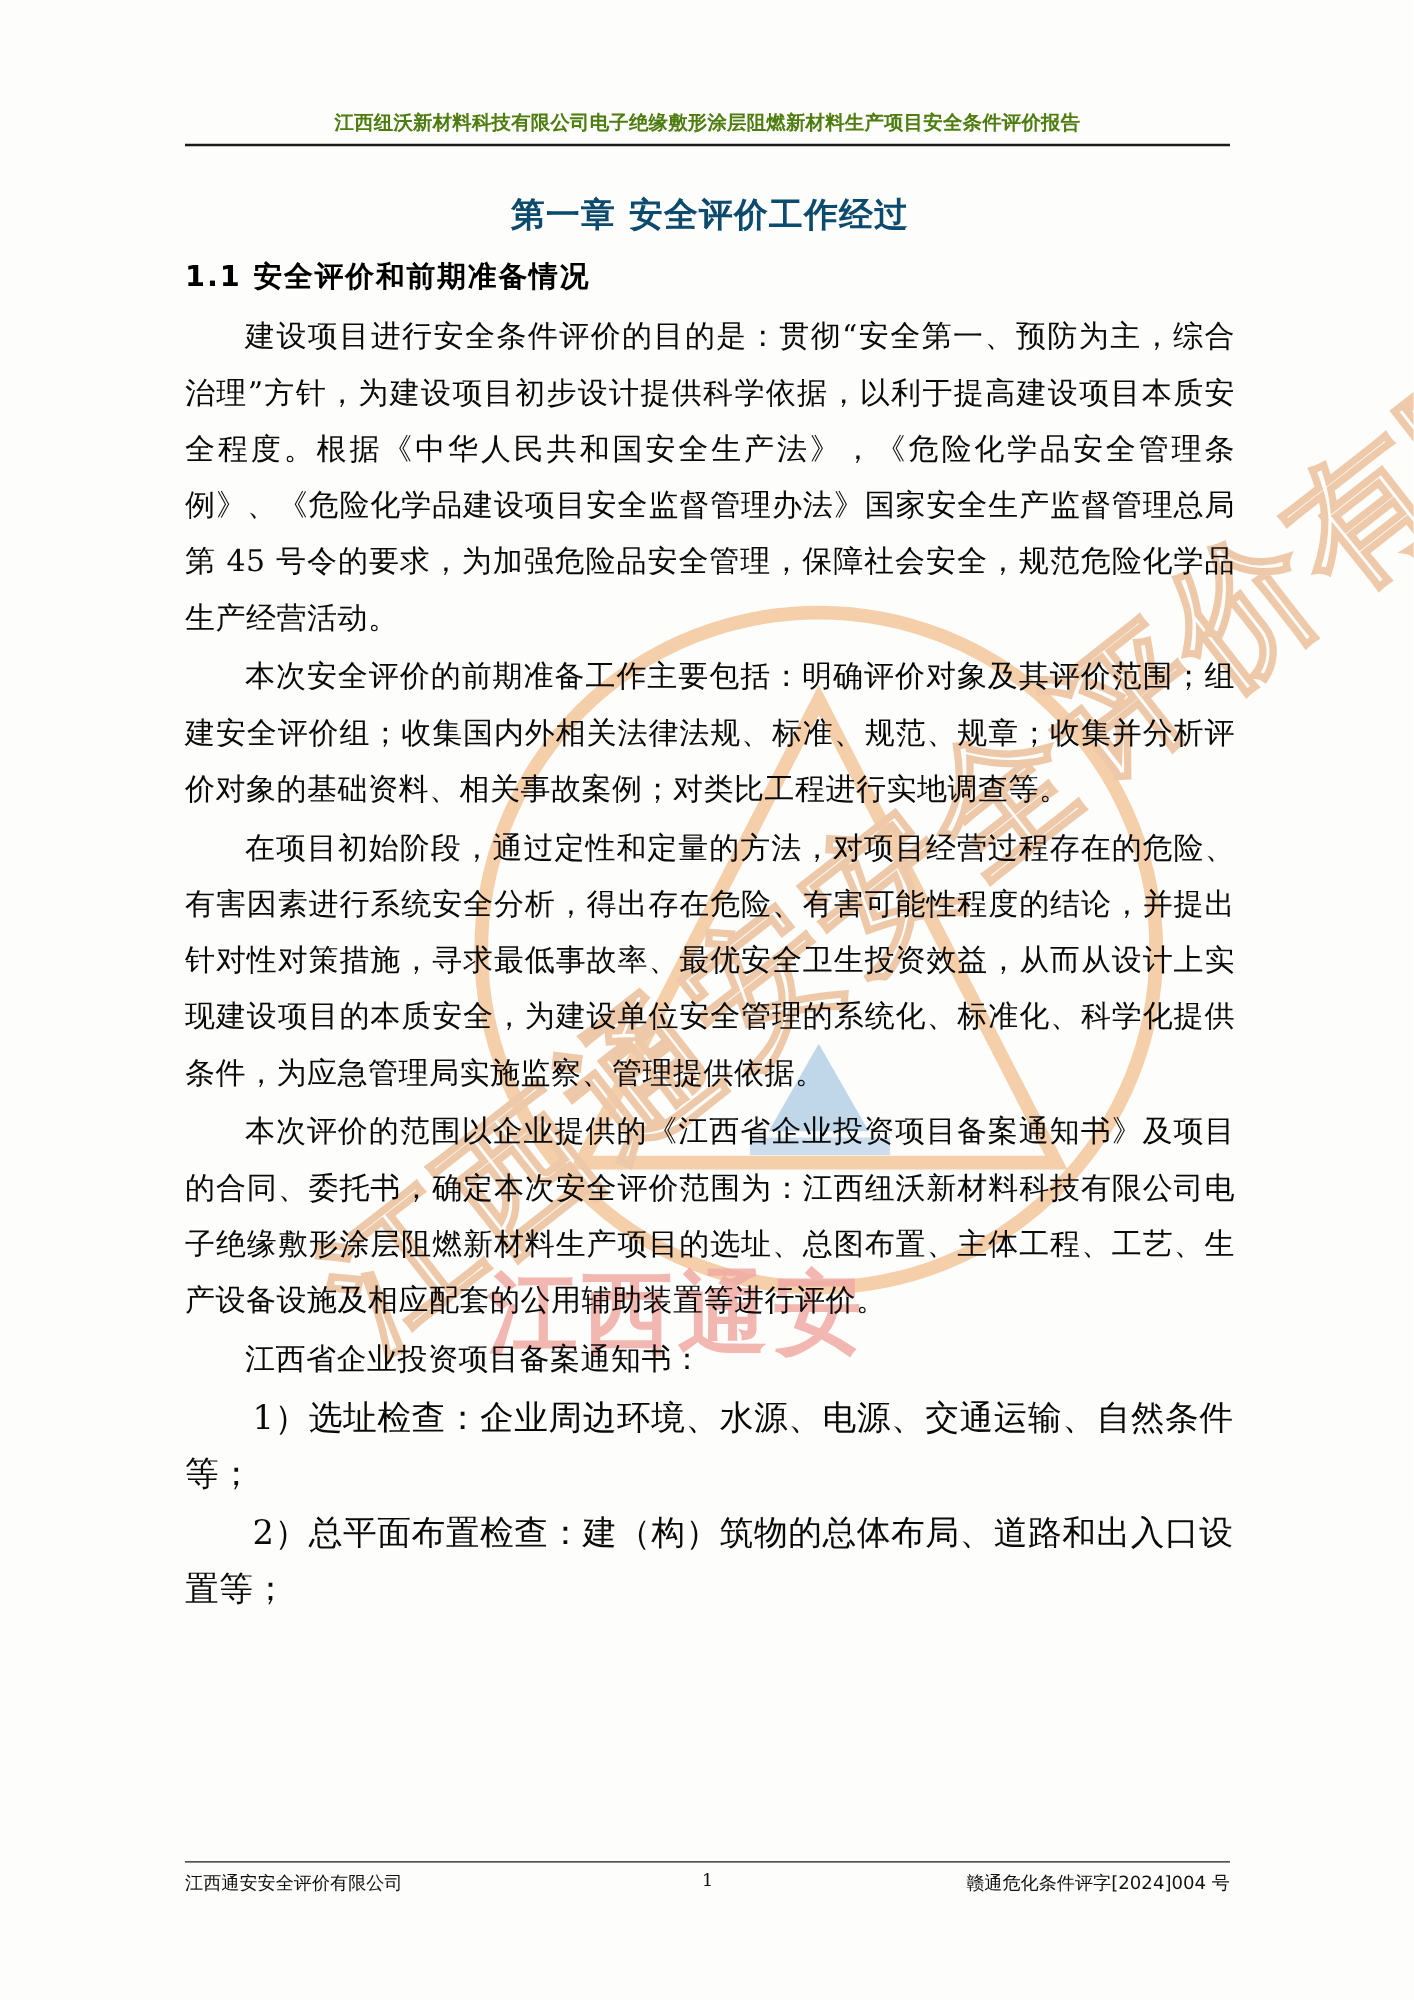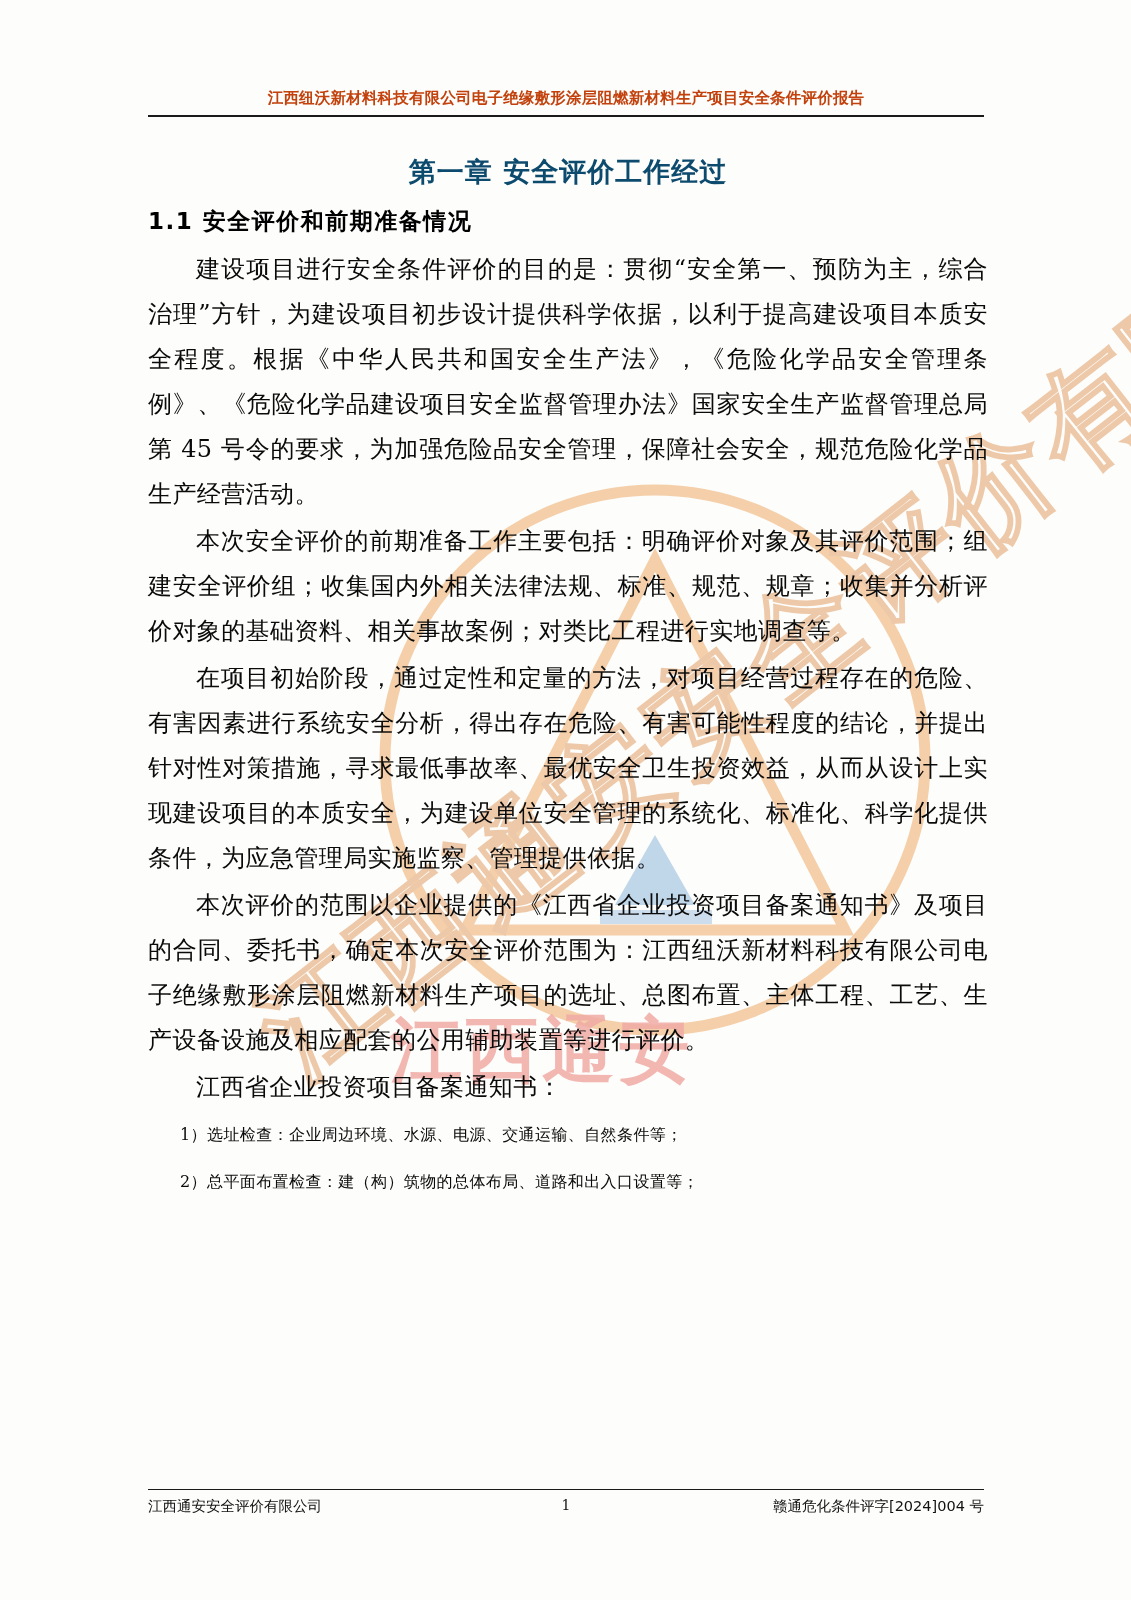--- a/index.html
+++ b/index.html
@@ -30,21 +30,21 @@
   .header {
     position: absolute;
     left: 148px;
     top: 88px;
     width: 836px;
     text-align: center;
     font-family: "DejaVu Sans", sans-serif;
     font-size: 15.5px;
     font-weight: bold;
     letter-spacing: 0.2px;
-    color: #c2410c;
+    color: #4d7c0f;
     z-index: 3;
   }
   .header-rule {
     position: absolute;
     left: 148px;
     top: 115px;
     width: 836px;
     height: 2px;
     background: #1a1a1a;
     z-index: 3;
@@ -116,21 +116,21 @@
     font-size: 24px;
     line-height: 45px;
     text-align: justify;
     text-align-last: left;
     text-indent: 2em;
     letter-spacing: 0.4px;
     color: #0a0a0a;
   }
   p.item {
     margin: 0 0 2px 0;
-    font-size: 16px;
+    font-size: 27px;
     line-height: 45px;
     text-indent: 2em;
     letter-spacing: 0.4px;
     color: #0a0a0a;
   }
 </style>
 </head>
 <body>
 
 <div class="page">

